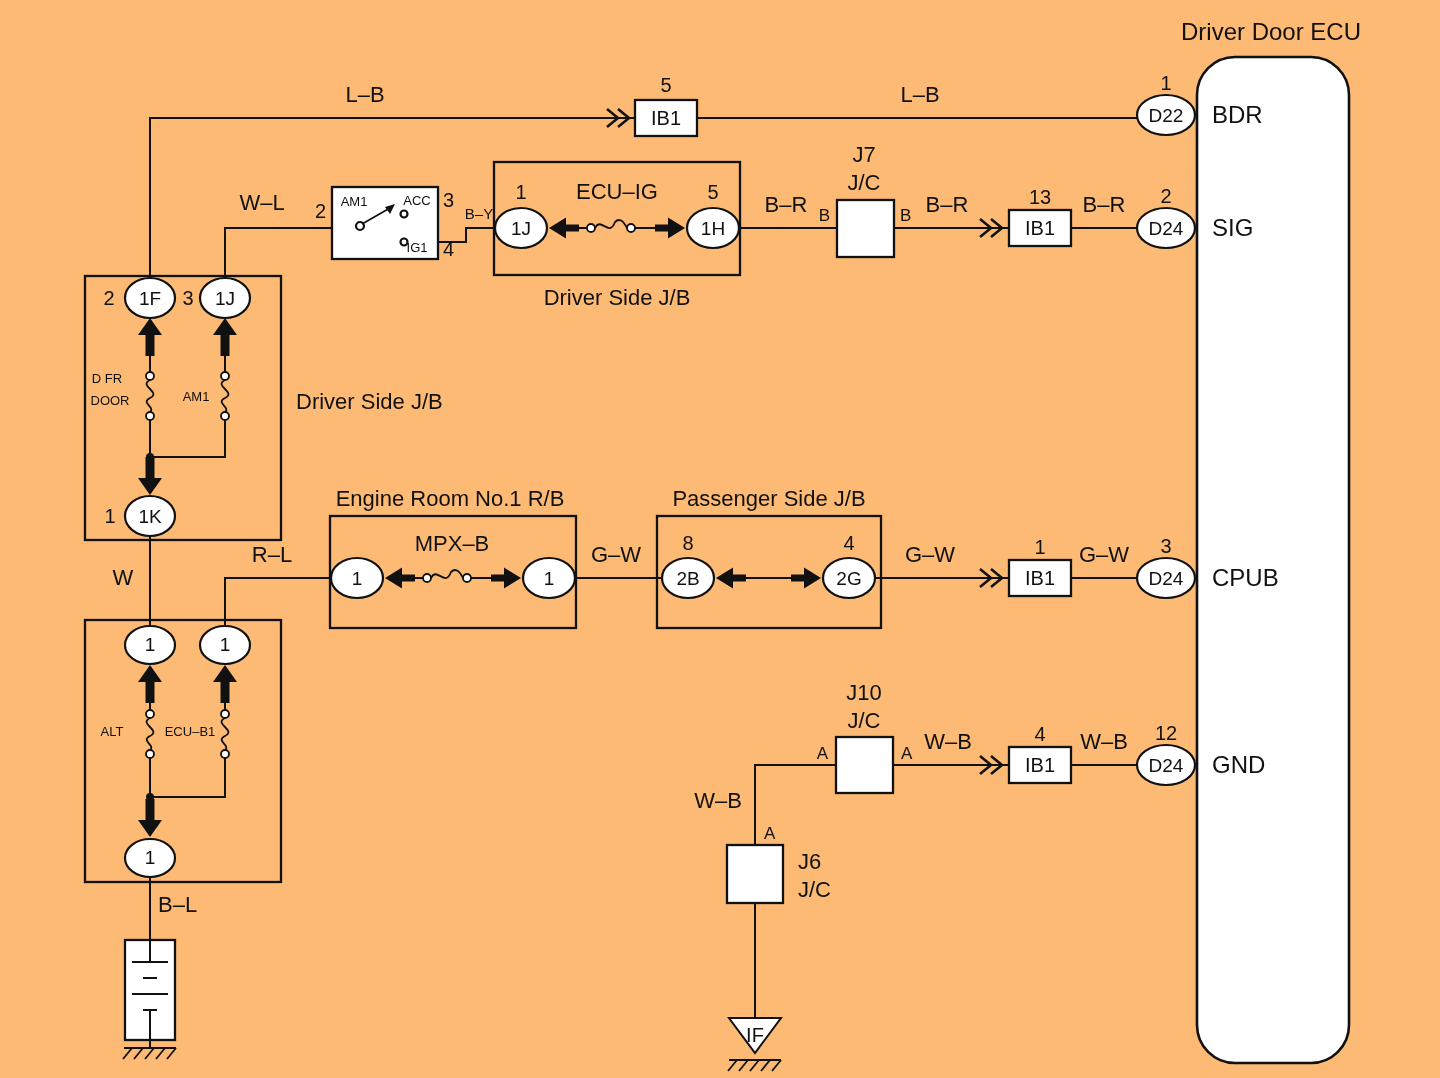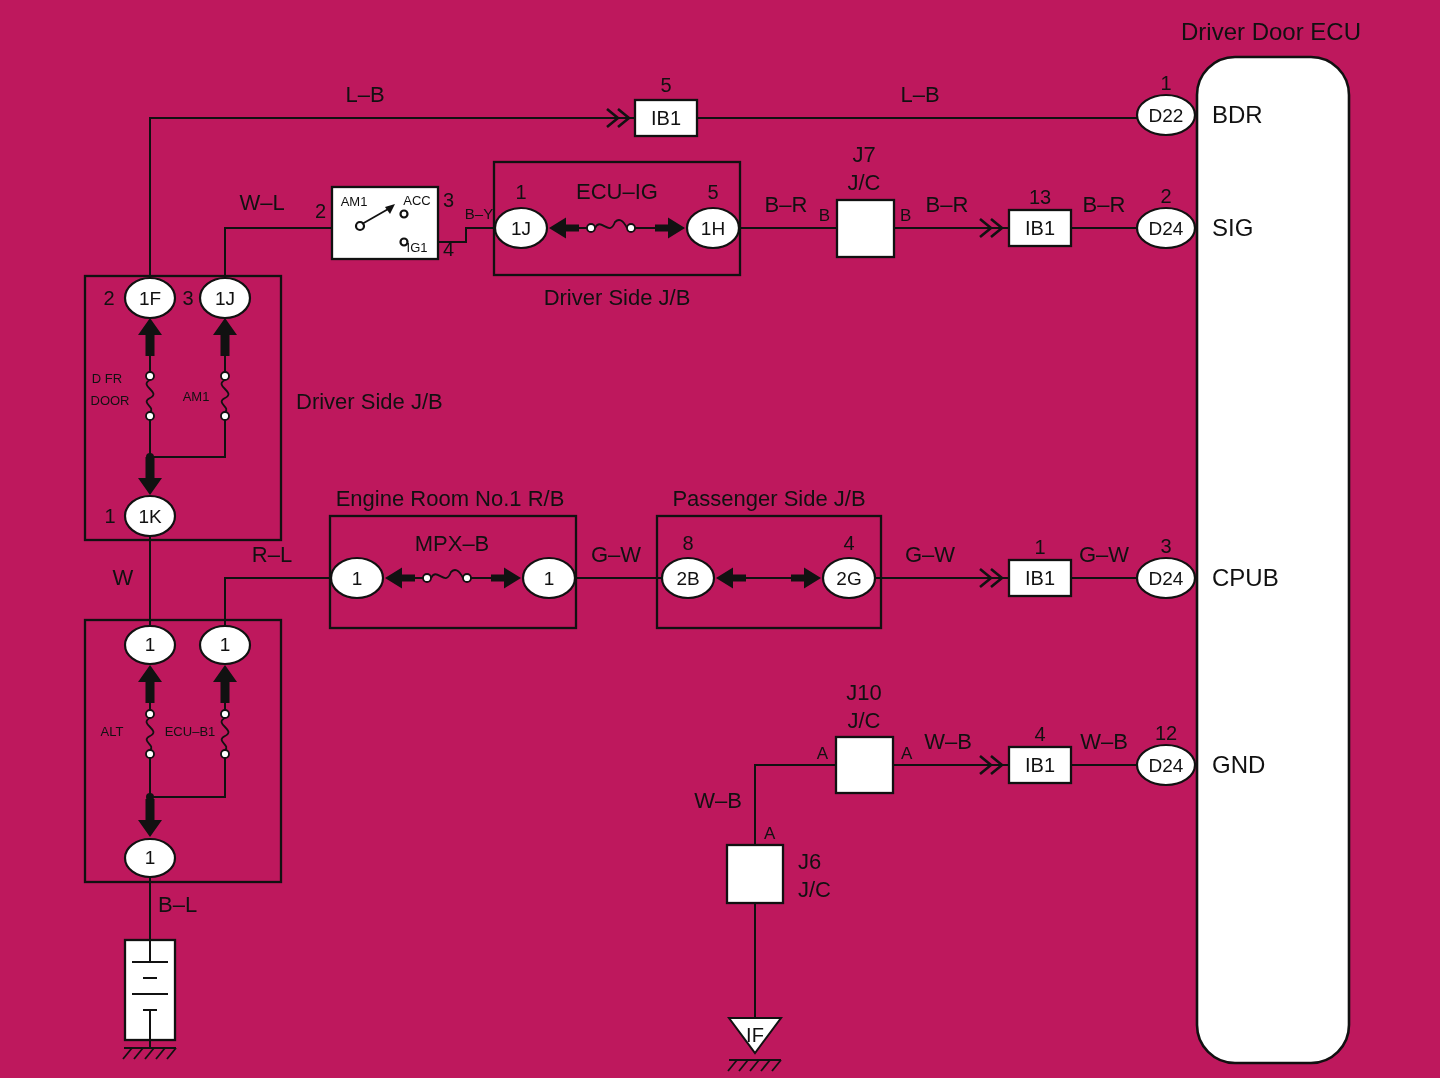--- a/index.html
+++ b/index.html
@@ -1,16 +1,16 @@
 <!DOCTYPE html>
 <html><head>
 <meta charset="utf-8">
 <style>
   html,body{margin:0;padding:0;background:#fff;}
-  .canvas{width:1440px;height:1078px;background:#be185d;position:relative;overflow:hidden;}
+  .canvas{width:1440px;height:1078px;background:#fdba74;position:relative;overflow:hidden;}
   svg{display:block;}
   text{font-family:"Liberation Sans","DejaVu Sans",sans-serif;fill:#111;}
   .t13{font-size:13px;} .t15{font-size:15px;} .t17{font-size:17px;}
   .t19{font-size:19px;} .t20{font-size:20px;} .t22{font-size:22px;} .t24{font-size:24px;}
   .wire{stroke:#111;stroke-width:2;fill:none;}
   .boxo{fill:none;stroke:#111;stroke-width:2.3;}
   .boxw{fill:#fff;stroke:#111;stroke-width:2.3;}
   .ell{fill:#fff;stroke:#111;stroke-width:2.2;}
   .dot{fill:#111;stroke:none;}
 </style>

